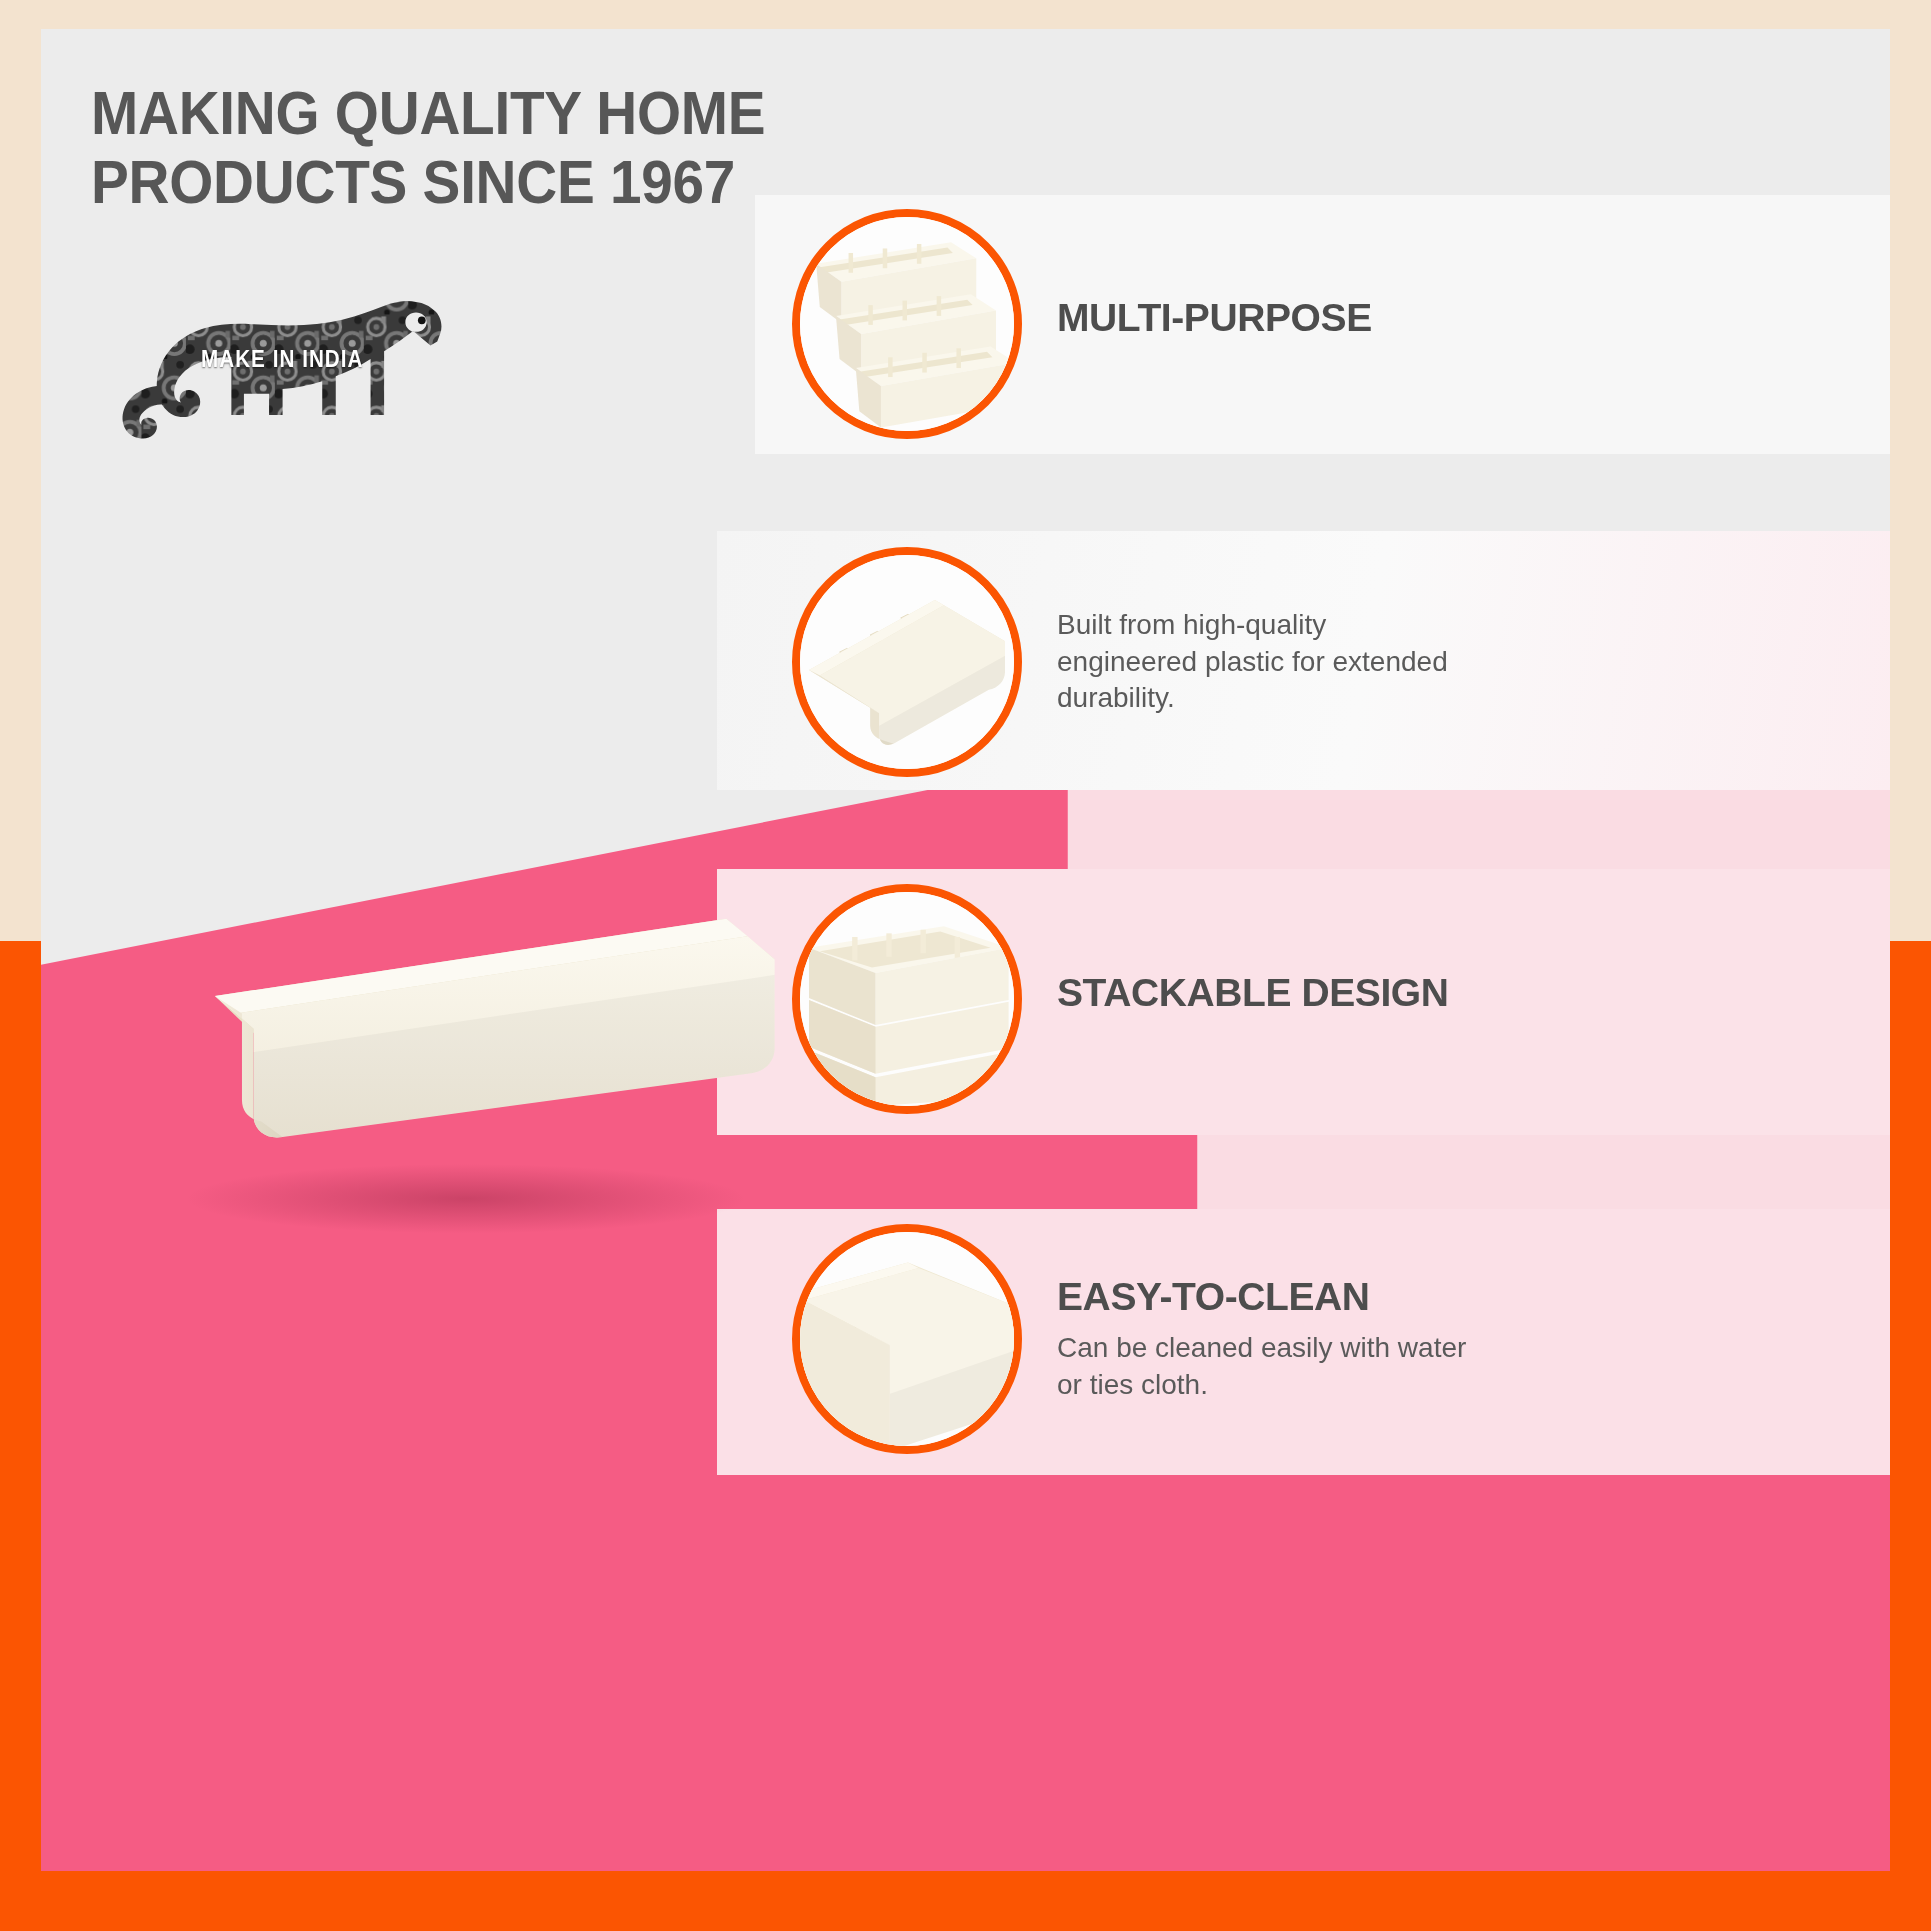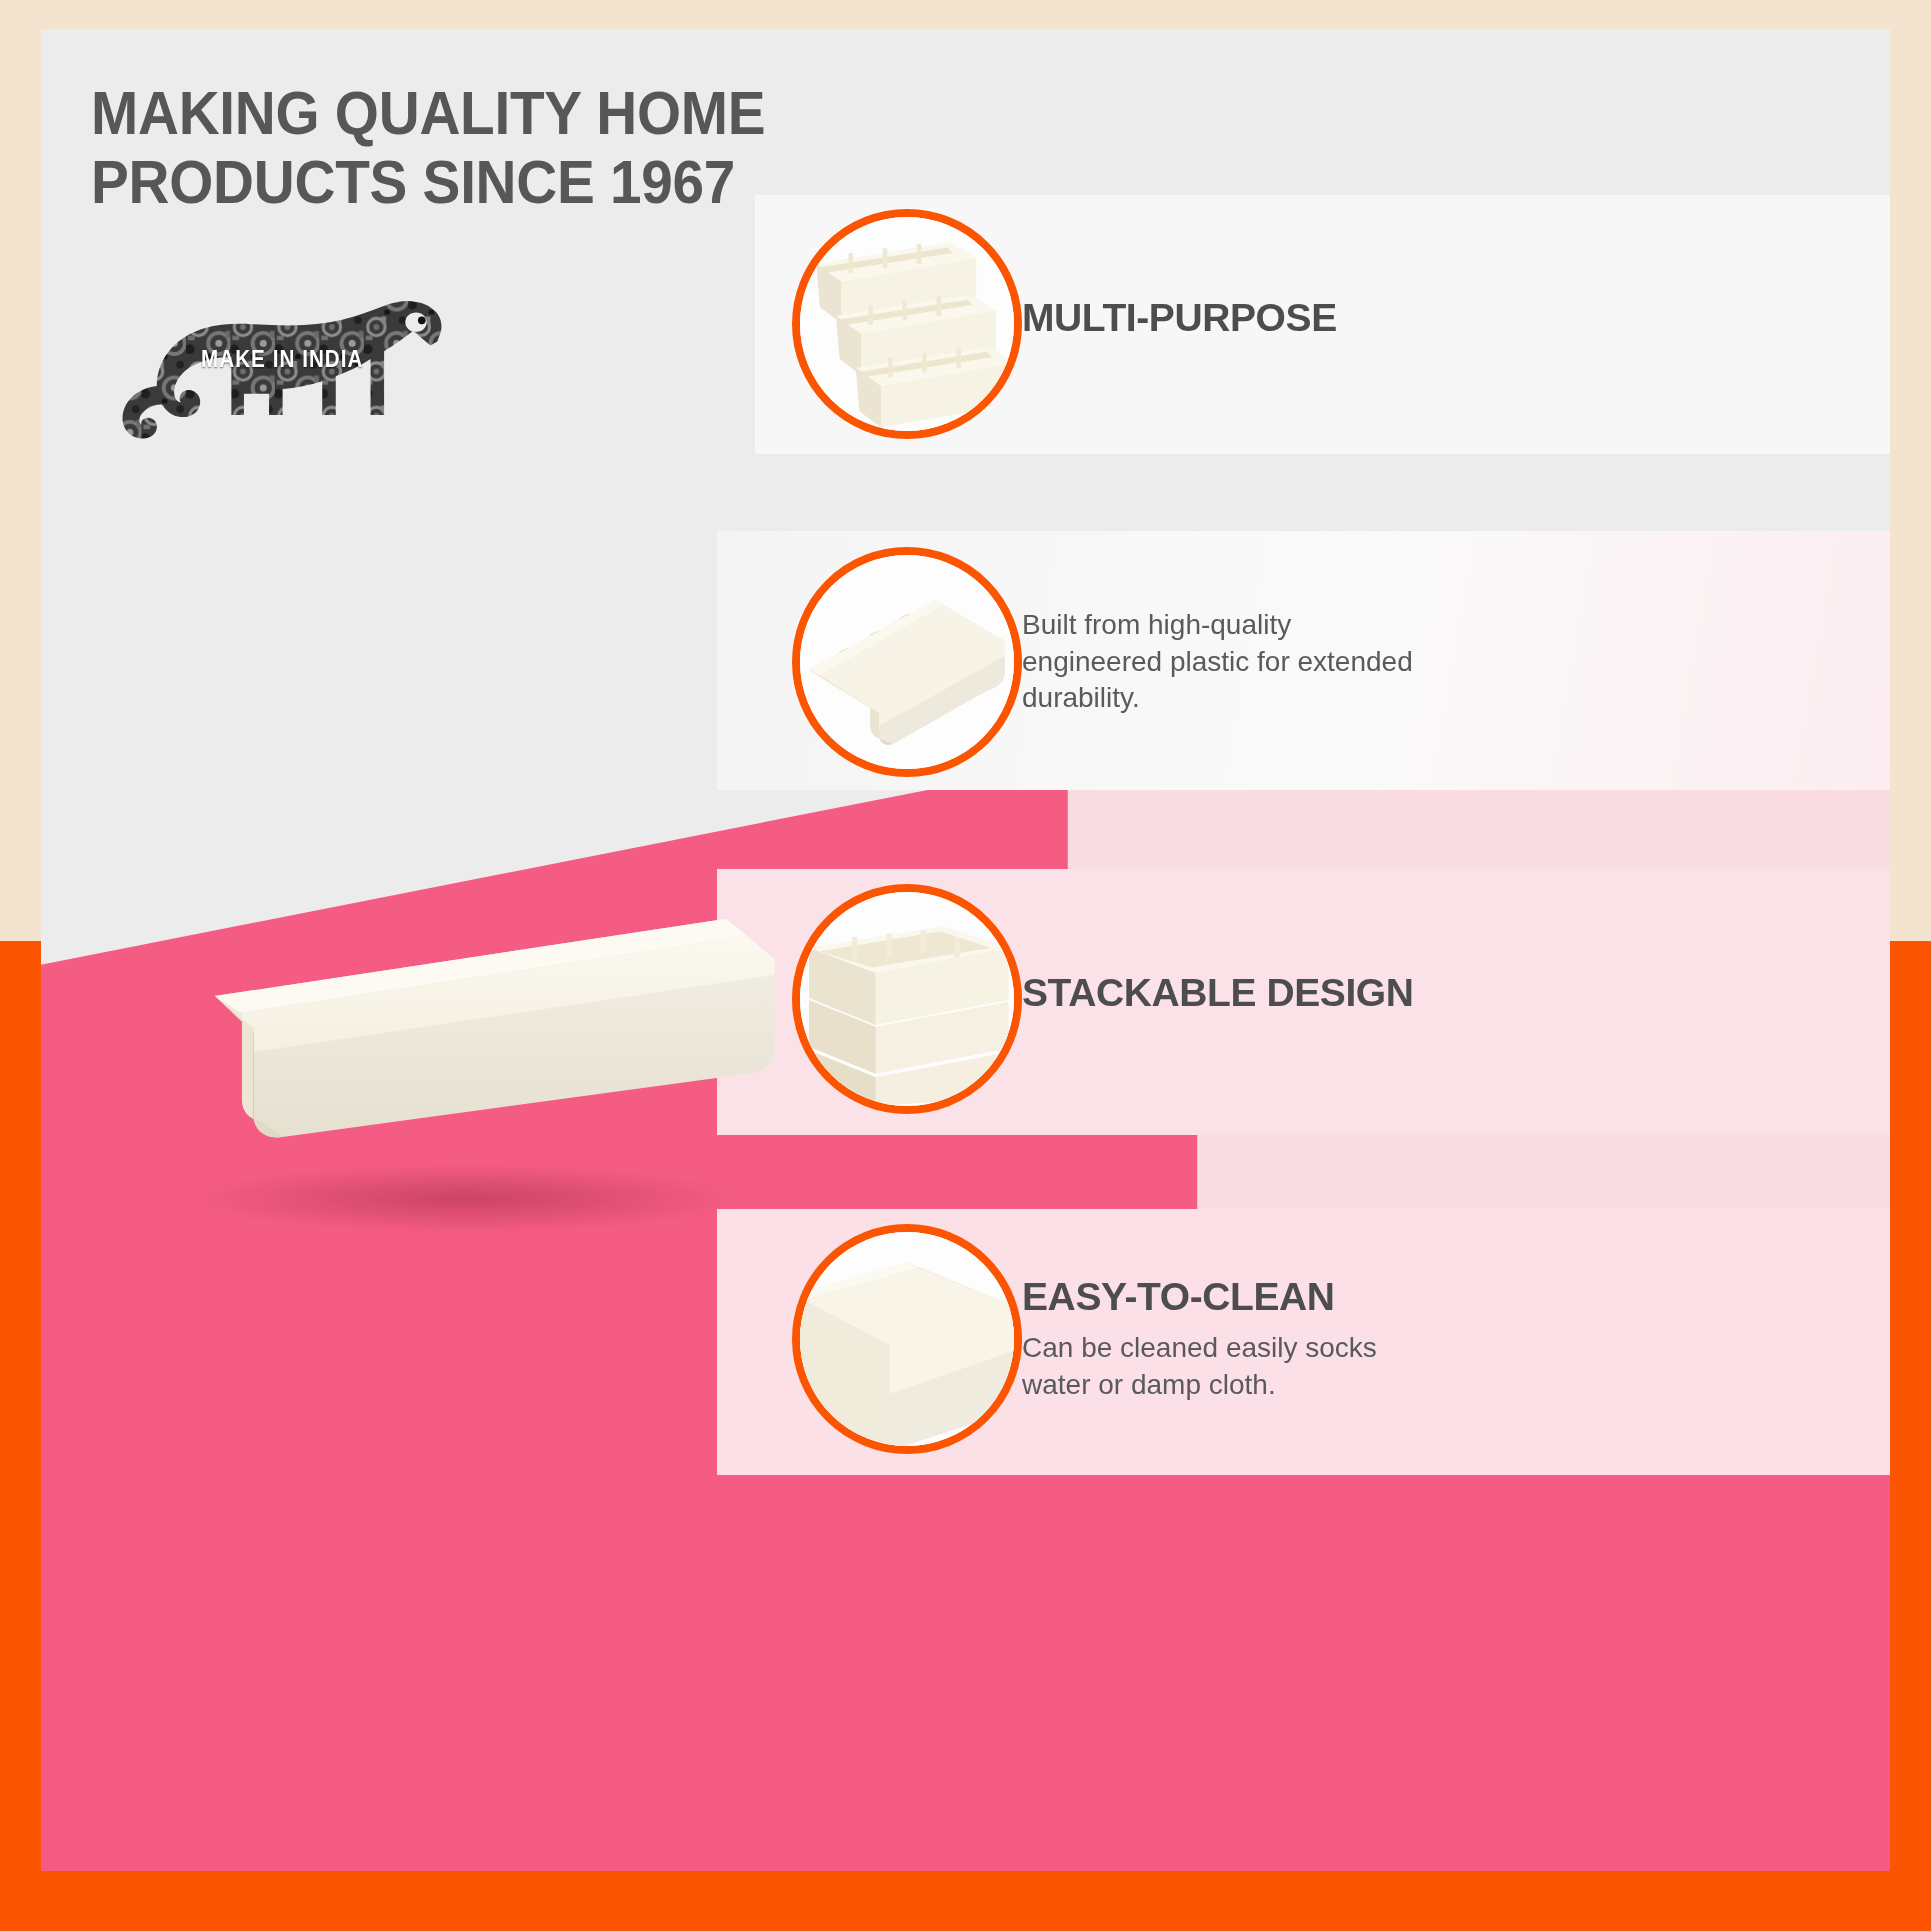--- a/index.html
+++ b/index.html
@@ -105,21 +105,21 @@
     letter-spacing:1.2px;
     transform:scaleX(0.86);
     transform-origin:left top;
     text-shadow:0 1px 1.9px rgba(0,0,0,.55);
     white-space:nowrap;
   }
 
   
   .feature {
     position:absolute;
-    display:flex; align-items:center; 
+    display:flex; align-items:center; gap:35px;
   }
   .feature-circle {
     position:relative; flex:0 0 auto;
     width:230px; height:230px; border-radius:50%;
     border:8.7px solid #FB5502;
     background:#FFFFFF;
     overflow:hidden;
   }
   .feature-circle svg { position:absolute; left:0; top:0; width:100%; height:100%; }
   .feature-text { width:415px; }
@@ -383,21 +383,21 @@
           <polygon points="-10,70 120,34 132,40 4,76" fill="#FCF9F0"></polygon>
           <path d="M4,76 L132,40 L238,82 L238,176 C238,190 228,202 214,206
                    L116,238 L100,238 L100,126 Z" fill="#F8F4E8"></path>
           <path d="M-10,70 L4,76 L100,126 L100,238 L-10,238 Z" fill="#F1EBDB"></path>
           <path d="M100,180 L238,132 L238,176 C238,190 228,202 214,206
                    L116,238 L100,238 Z" fill="rgba(0,0,0,0.035)"></path>
         </svg>
       </div>
       <div class="feature-text">
         <div class="feature-title">EASY-TO-CLEAN</div>
-        <div class="feature-desc">Can be cleaned easily socks water or damp cloth.</div>
+        <div class="feature-desc">Can be cleaned easily with water or ties cloth.</div>
       </div>
     </div>
 
   </div>
 
   <div class="frame-top-cream"></div>
   <div class="frame-left-cream"></div>
   <div class="frame-right-cream"></div>
   <div class="frame-left-orange"></div>
   <div class="frame-right-orange"></div>

